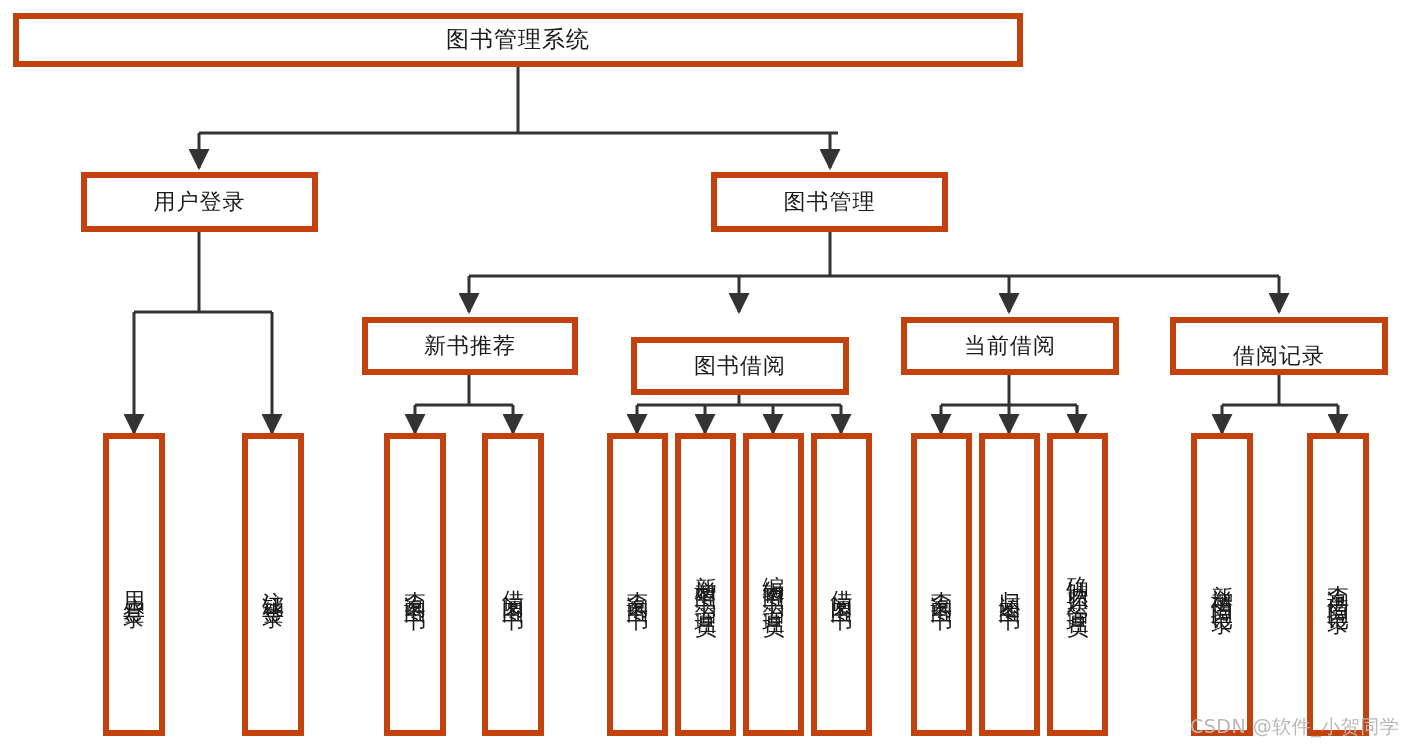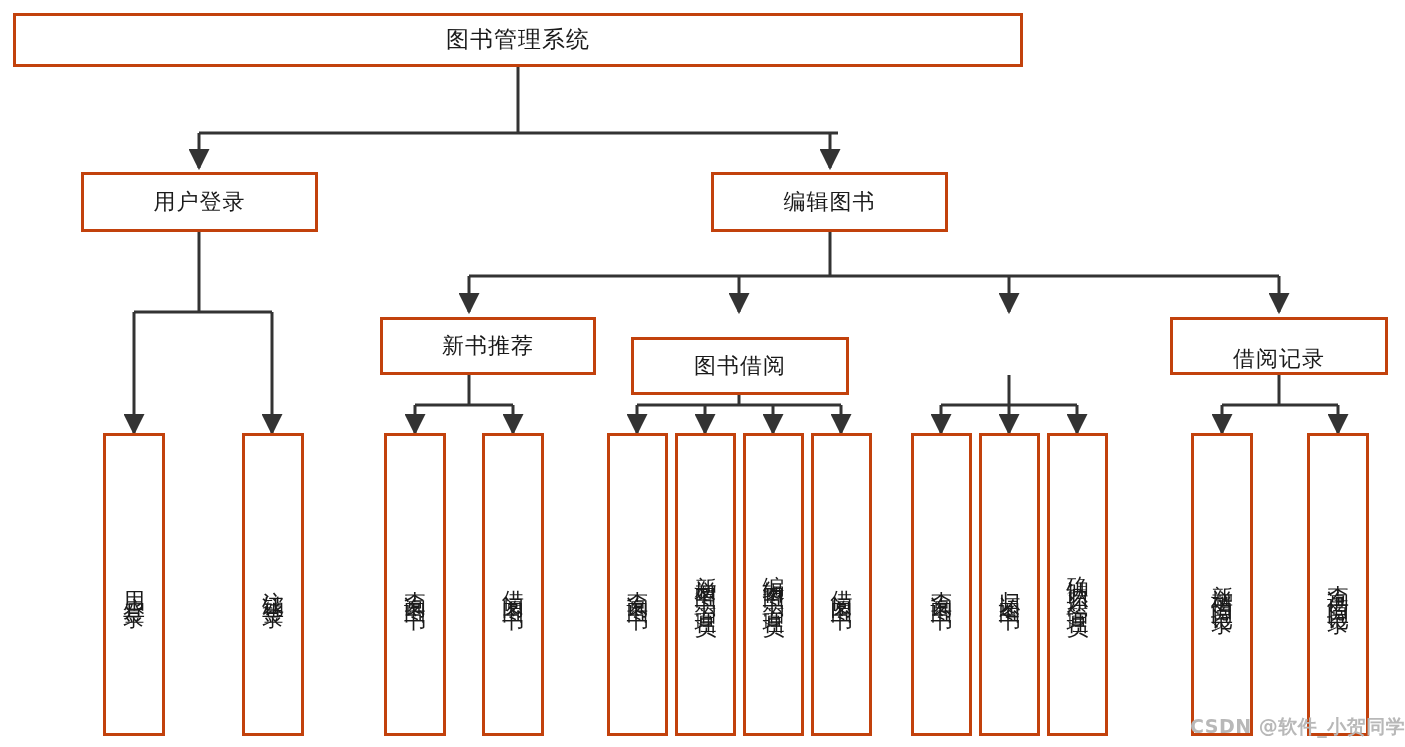--- a/index.html
+++ b/index.html
@@ -22,21 +22,21 @@
     position: absolute;
     left: 0;
     top: 0;
     width: 1405px;
     height: 747px;
     pointer-events: none;
   }
   .node {
     position: absolute;
     box-sizing: border-box;
-    border: 3px solid #c2410c;
+    border: 6px solid #c2410c;
     background: #ffffff;
     display: flex;
     align-items: center;
     justify-content: center;
     color: #1a1a1a;
     text-align: center;
   }
   .node.horiz {
     font-size: 22px;
     letter-spacing: 1px;
@@ -58,21 +58,20 @@
   .node.root {
     font-size: 23px;
   }
   .watermark {
     position: absolute;
     color: #b8b8b8;
     font-size: 19px;
     letter-spacing: 0.5px;
     white-space: nowrap;
     user-select: none;
-    font-weight: bold;
   }
 </style>
 </head>
 <body>
 
 <div id="canvas">
 
   <svg id="edges" viewBox="0 0 1405 747" xmlns="http://www.w3.org/2000/svg">
     <defs>
       <marker id="arrow" viewBox="0 0 10 10" refX="9" refY="5" markerWidth="7" markerHeight="7" orient="auto-start-reverse">
@@ -124,28 +123,31 @@
   </svg>
 
   <div class="node horiz root" style="left:13px; top:13px; width:1010px; height:54px;">
     <span class="label">图书管理系统</span>
   </div>
 
   <div class="node horiz" style="left:81px; top:172px; width:237px; height:60px;">
     <span class="label">用户登录</span>
   </div>
   <div class="node horiz" style="left:711px; top:172px; width:237px; height:60px;">
-    <span class="label">编辑图书</span>
+    <span class="label">图书管理</span>
   </div>
 
-  <div class="node horiz" style="left:380px; top:317px; width:216px; height:58px;">
+  <div class="node horiz" style="left:362px; top:317px; width:216px; height:58px;">
     <span class="label">新书推荐</span>
   </div>
   <div class="node horiz" style="left:631px; top:317px; width:218px; height:58px;margin-top:20px;">
     <span class="label">图书借阅</span>
+  </div>
+  <div class="node horiz" style="left:901px; top:317px; width:218px; height:58px;">
+    <span class="label">当前借阅</span>
   </div>
   <div class="node horiz" style="left:1170px; top:317px; width:218px; height:58px;align-items:flex-end;">
     <span class="label">借阅记录</span>
   </div>
 
   <div class="node vert" style="left:103px; top:433px; width:62px; height:303px;">
     <span class="label">用户登录</span>
   </div>
   <div class="node vert" style="left:242px; top:433px; width:62px; height:303px;">
     <span class="label">注销登录</span>

